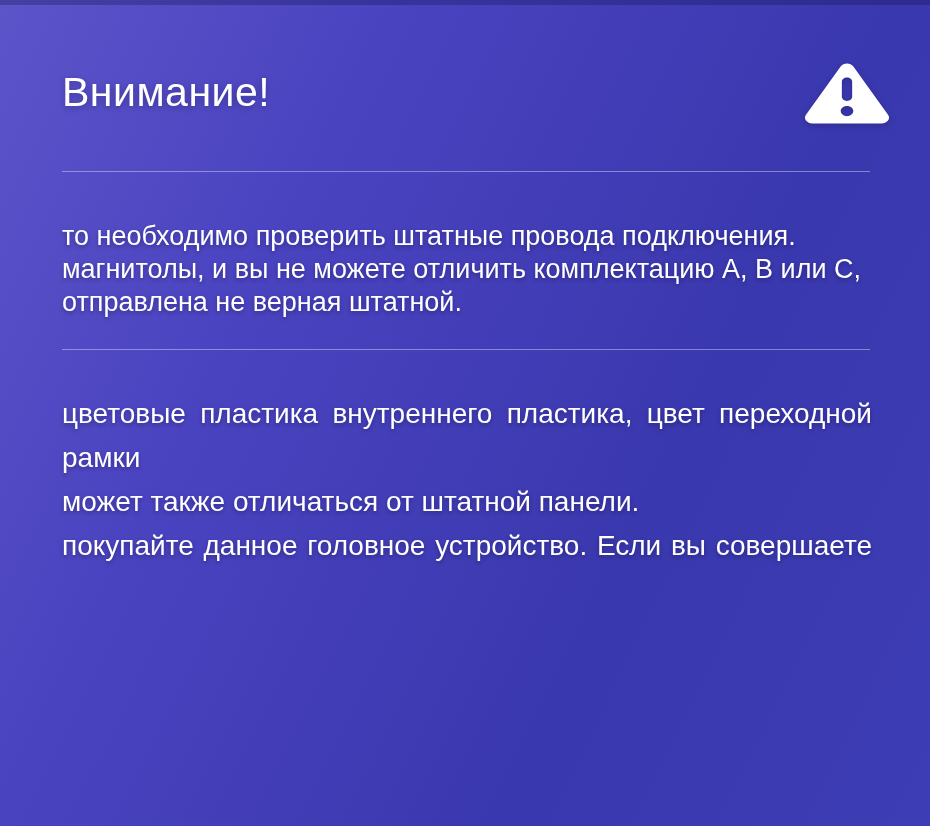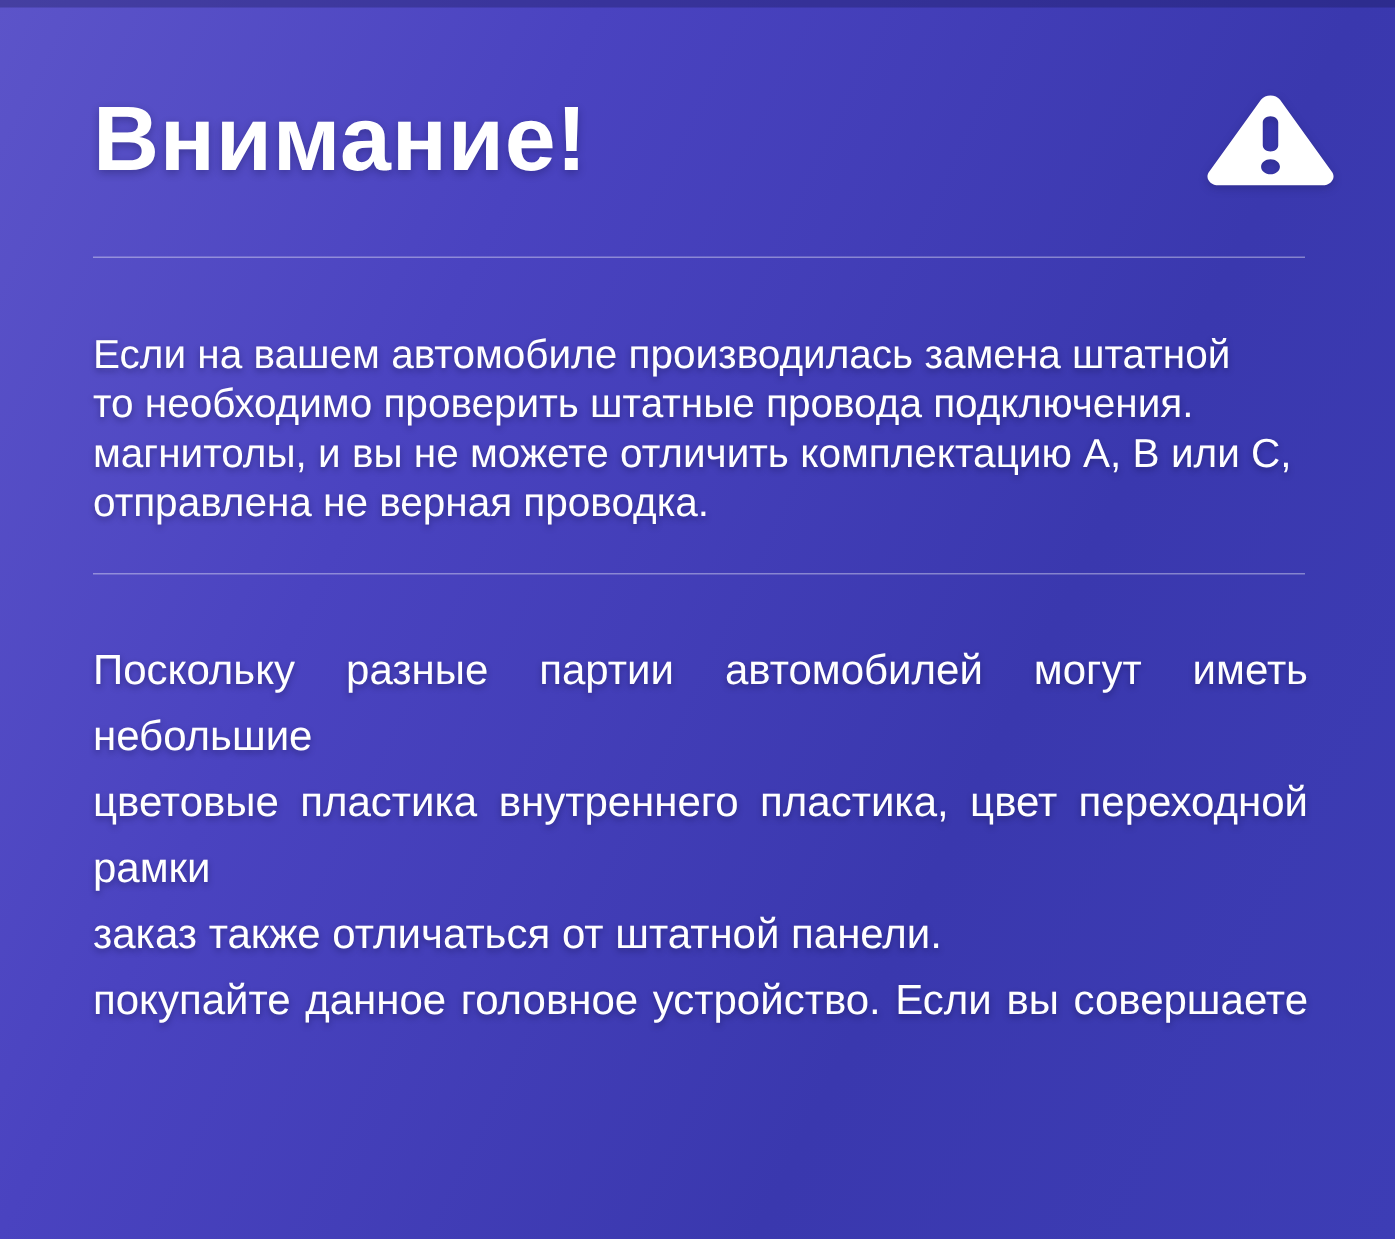--- a/index.html
+++ b/index.html
@@ -27,23 +27,23 @@
 
   .header {
     display: flex;
     justify-content: space-between;
     align-items: flex-start;
     padding: 62px 40px 0 62px;
   }
 
   .title {
     margin: 0;
-    font-size: 61px;
+    font-size: 41px;
     line-height: 60px;
-    font-weight: 700;
+    font-weight: 400;
     letter-spacing: 0.5px;
     text-shadow: 0 2px 6px rgba(10, 10, 50, 0.30);
   }
 
   .warn-icon svg {
     display: block;
     width: 86px;
     height: 62px;
     filter: drop-shadow(0 2px 3px rgba(10, 10, 50, 0.25));
   }
@@ -98,32 +98,30 @@
           C46.7 56.5 44 53.8 44 50.5 L44 28.5 C44 25.2 46.7 22.5 50 22.5 Z
           M50 64 C54 64 57.3 67.3 57.3 71.3 C57.3 75.3 54 78.6 50 78.6
           C46 78.6 42.7 75.3 42.7 71.3 C42.7 67.3 46 64 50 64 Z"></path>
       </svg>
     </span>
   </div>
 
   <div class="divider divider-1"></div>
 
   <div class="para para-1">
-    <div class="line">Если на вашем автомобиле производилась замена штатной</div>
     <div class="line">то необходимо проверить штатные провода подключения.</div>
     <div class="line">магнитолы, и вы не можете отличить комплектацию А, В или С,</div>
-    <div class="line">отправлена не верная проводка.</div>
+    <div class="line">отправлена не верная штатной.</div>
   </div>
 
   <div class="divider divider-2"></div>
 
   <div class="para para-2">
-    <div class="line stretch">Поскольку разные партии автомобилей могут иметь небольшие</div>
     <div class="line stretch">цветовые пластика внутреннего пластика, цвет переходной рамки</div>
-    <div class="line">заказ также отличаться от штатной панели.</div>
+    <div class="line">может также отличаться от штатной панели.</div>
   </div>
 
   <div class="para para-3">
     <div class="line stretch">покупайте данное головное устройство. Если вы совершаете</div>
 
   </div>
 
 </div>
 
 </body></html>

